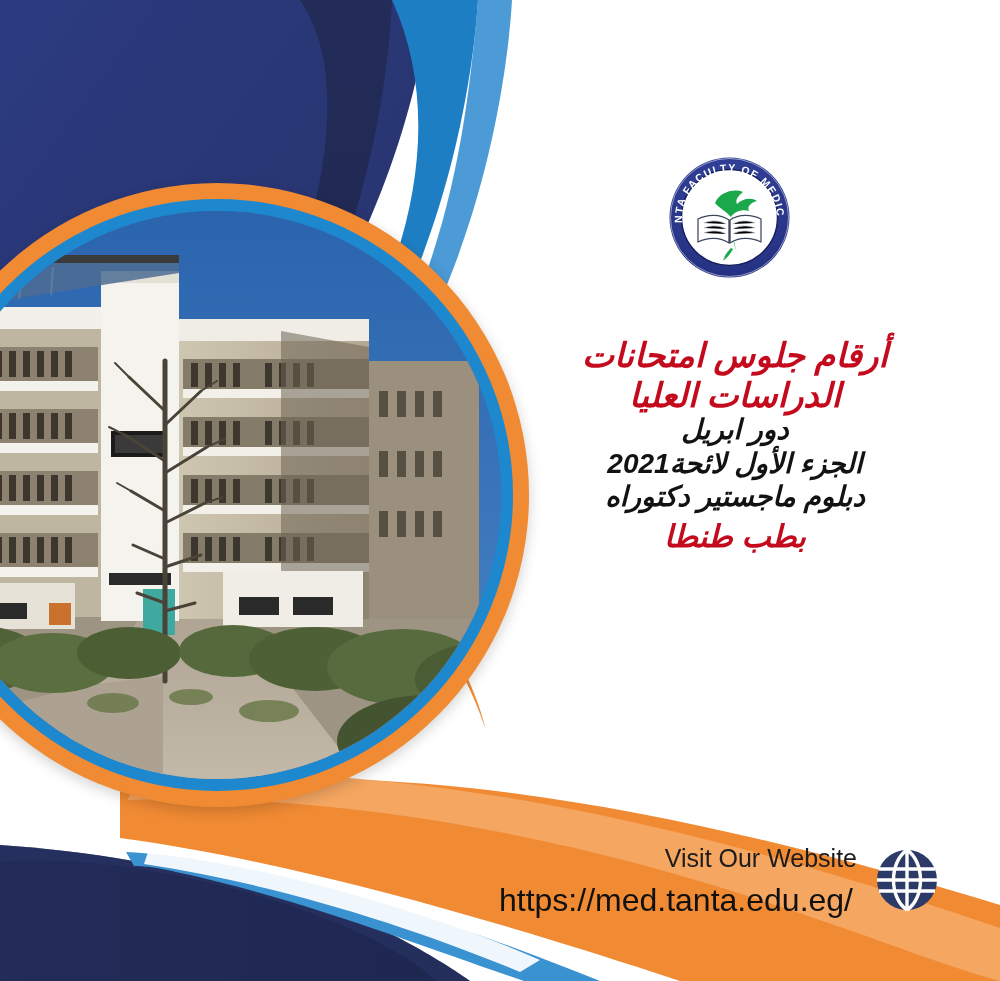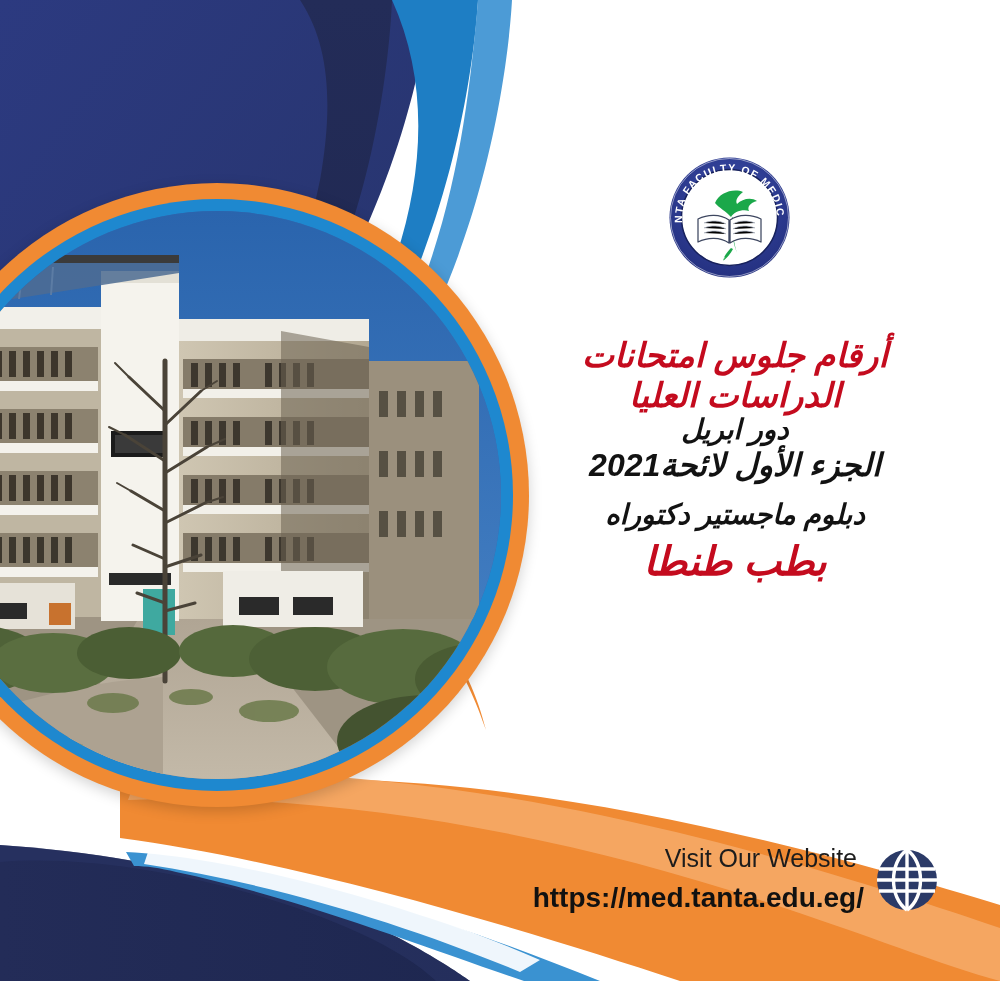--- a/index.html
+++ b/index.html
@@ -63,44 +63,44 @@
     line-height:1.12;
     white-space:nowrap;
     letter-spacing:0;
     font-style:italic;
   }
   .red{color:#C40B1E;}
   .blk{color:#121212;}
   .l1{font-size:34px;margin-bottom:2px;}
   .l2{font-size:34px;margin-bottom:0;}
   .l3{font-size:28px;margin-bottom:2px;}
-  .l4{font-size:32px;margin-bottom:16px;}
+  .l4{font-size:28px;margin-bottom:2px;}
   .l5{font-size:28px;margin-bottom:8px;}
-  .l6{font-size:40px;}
+  .l6{font-size:31px;}
 
   
   #website{
     position:absolute;
     left:505px; top:808px;
     width:440px;
     height:90px;
     margin-top:28px;
   }
   #visit-label{
     position:absolute;
     right:88px; top:8px;
     font-size:25px;
     color:#1c1c1c;
     white-space:nowrap;
   }
   #site-url{
     position:absolute;
-    right:81px; top:46px;
-    font-size:28px;
-    font-weight:bold;
+    right:92px; top:46px;
+    font-size:32px;
+    font-weight:normal;
     color:#111111;
     white-space:nowrap;
   }
   #globe-icon{
     position:absolute;
     right:6px; top:12px;
     width:64px; height:64px;
   }
 </style>
 </head>

